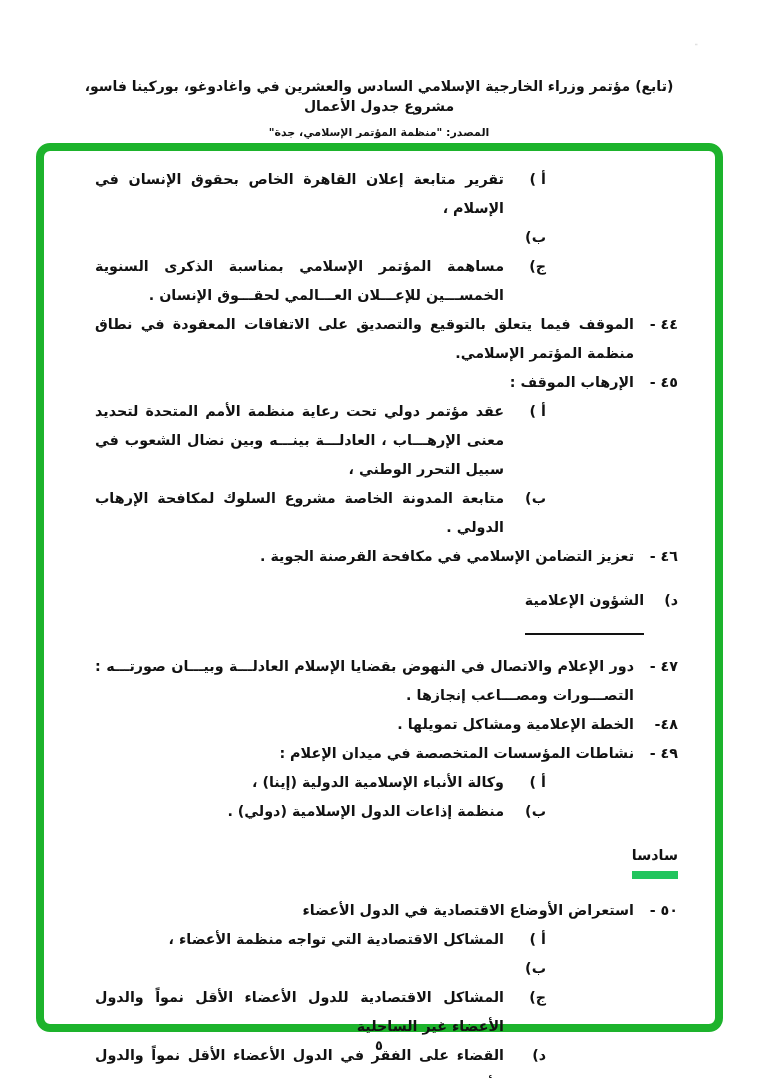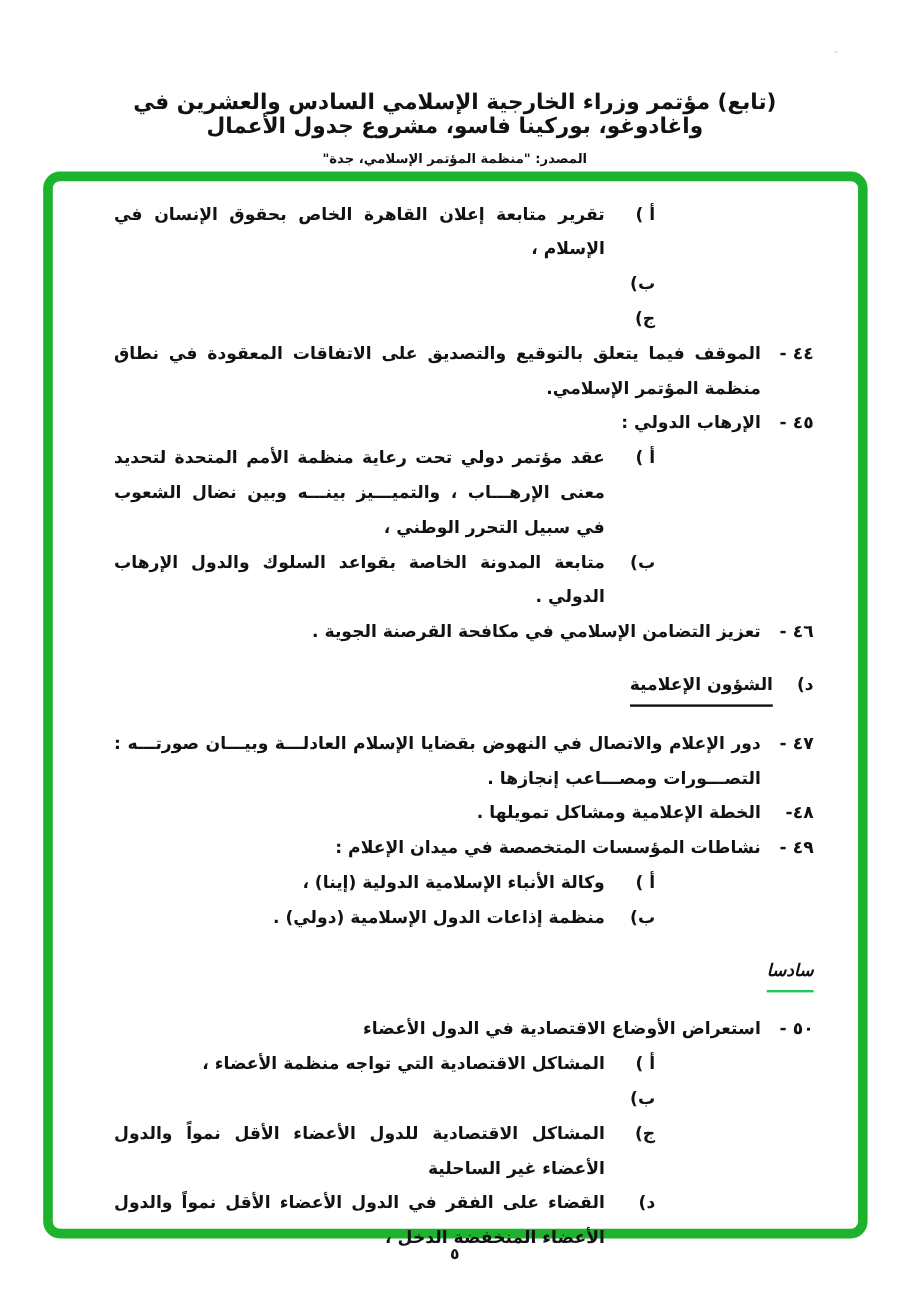--- a/index.html
+++ b/index.html
@@ -5,21 +5,21 @@
   html,body{margin:0;padding:0;}
   body{
     width:758px;height:1078px;background:#ffffff;
     font-family:"DejaVu Sans",sans-serif;
     color:#121212;position:relative;overflow:hidden;
   }
   .page{position:absolute;inset:0;background:#fff;}
 
   
   .header{position:absolute;top:76px;left:0;right:0;text-align:center;direction:rtl;}
-  .header-title{font-size:18px;font-weight:bold;letter-spacing:0;padding:0 70px;line-height:20px;text-align:center;}
+  .header-title{font-size:14px;font-weight:bold;letter-spacing:0;padding:0 70px;line-height:20px;text-align:center;}
   .header-source{font-size:11px;font-weight:bold;margin-top:10px;}
 
   
   .artifact{position:absolute;left:695px;top:44px;width:6px;height:9px;
     color:#9a9a9a;font-size:6px;line-height:4px;opacity:.7;}
 
   
   .frame{
     position:absolute;left:36px;top:143px;width:687px;height:889px;
     box-sizing:border-box;border:8px solid #1db32c;border-radius:14px;
@@ -29,22 +29,22 @@
   
   .content{direction:rtl;text-align:right;font-weight:bold;font-size:14.3px;line-height:29px;}
   .row{display:flex;align-items:flex-start;}
   .row .label{white-space:nowrap;}
   .row .text{flex:1;text-align:justify;text-justify:inter-word;}
   .row.main .label{min-width:44px;text-align:right;}
   .row.sub{padding-right:132px;}
   .row.sub .label{min-width:42px;}
   .row.heading{margin:15px 0 17px;}
   .row.heading .label{margin-left:20px;}
-  .row.heading .title{border-bottom:2px solid #121212;padding-bottom:1px;}
-  .row.heading .label.u{border-bottom:2px solid #22c55e;padding-bottom:1px;font-style:italic;}
+  .row.heading .title{border-bottom:2px solid #121212;padding-bottom:18px;}
+  .row.heading .label.u{border-bottom:8px solid #22c55e;padding-bottom:1px;}
 
   
   .page-number{position:absolute;top:1038px;left:0;right:0;text-align:center;
     font-size:13px;font-weight:bold;}
 </style>
 </head>
 <body>
 
 <div class="page">
 
@@ -60,36 +60,37 @@
 
       <div class="row sub">
         <span class="label">أ )</span>
         <div class="text">تقرير متابعة إعلان القاهرة الخاص بحقوق الإنسان في الإسلام ،</div>
       </div>
       <div class="row sub">
         <span class="label">ب)</span>
       </div>
       <div class="row sub">
         <span class="label">ج)</span>
+        <div class="text">مساهمة المؤتمر الإسلامي بمناسبة الذكرى السنوية الخمســـين للإعـــلان العـــالمي لحقـــوق الإنسان .</div>
       </div>
       <div class="row main">
         <span class="label">٤٤ -</span>
         <div class="text">الموقف فيما يتعلق بالتوقيع والتصديق على الاتفاقات المعقودة في نطاق منظمة المؤتمر الإسلامي.</div>
       </div>
       <div class="row main">
         <span class="label">٤٥ -</span>
-        <div class="text">الإرهاب الدولي :</div>
+        <div class="text">الإرهاب الموقف :</div>
       </div>
       <div class="row sub">
         <span class="label">أ )</span>
-        <div class="text">عقد مؤتمر دولي تحت رعاية منظمة الأمم المتحدة لتحديد معنى الإرهـــاب ، والتميـــيز بينـــه وبين نضال الشعوب في سبيل التحرر الوطني ،</div>
+        <div class="text">عقد مؤتمر دولي تحت رعاية منظمة الأمم المتحدة لتحديد معنى الإرهـــاب ، العادلـــة بينـــه وبين نضال الشعوب في سبيل التحرر الوطني ،</div>
       </div>
       <div class="row sub">
         <span class="label">ب)</span>
-        <div class="text">متابعة المدونة الخاصة بقواعد السلوك والدول الإرهاب الدولي .</div>
+        <div class="text">متابعة المدونة الخاصة مشروع السلوك لمكافحة الإرهاب الدولي .</div>
       </div>
       <div class="row main">
         <span class="label">٤٦ -</span>
         <div class="text">تعزيز التضامن الإسلامي في مكافحة القرصنة الجوية .</div>
       </div>
 
       <div class="row heading">
         <span class="label">د)</span>
         <span class="title">الشؤون الإعلامية</span>
       </div>

